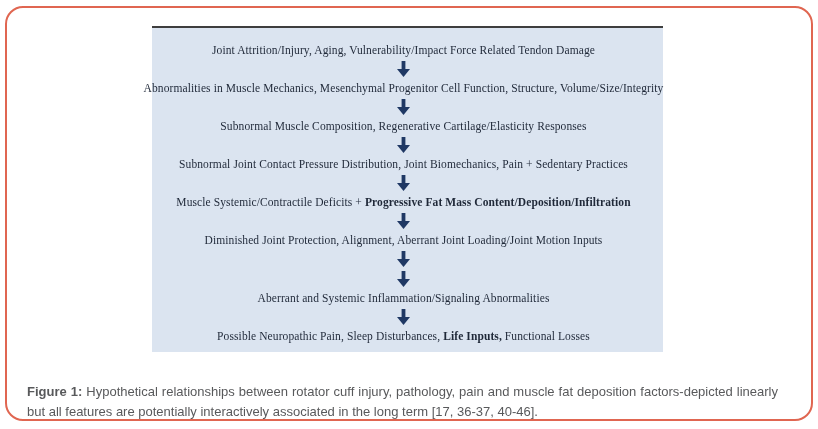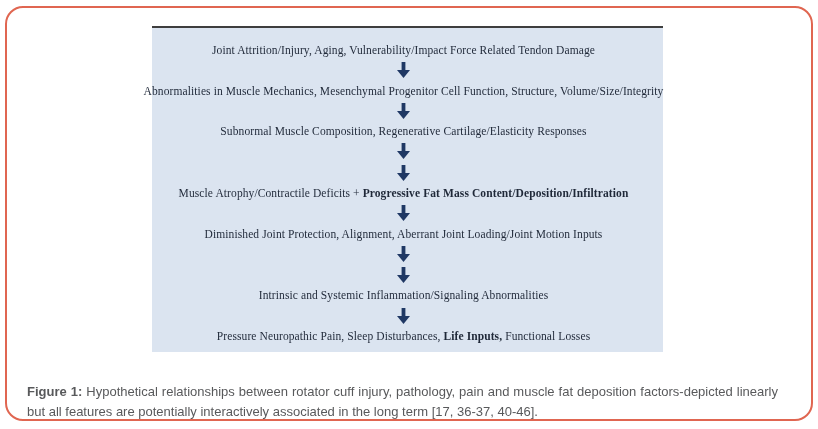--- a/index.html
+++ b/index.html
@@ -75,45 +75,46 @@
   <svg class="arrow" viewBox="0 0 13 16">
       <path d="M4.6 0 L8.4 0 L8.4 8 L13 8 L6.5 16 L0 8 L4.6 8 Z"></path>
     </svg>
 
   <div class="step"><span>Subnormal Muscle Composition, Regenerative Cartilage/Elasticity Responses</span></div>
 
   <svg class="arrow" viewBox="0 0 13 16">
       <path d="M4.6 0 L8.4 0 L8.4 8 L13 8 L6.5 16 L0 8 L4.6 8 Z"></path>
     </svg>
 
+  <div class="step"><span>Subnormal Joint Contact Pressure Distribution, Joint Biomechanics, Pain + Sedentary Practices</span></div>
 
   <svg class="arrow" viewBox="0 0 13 16">
       <path d="M4.6 0 L8.4 0 L8.4 8 L13 8 L6.5 16 L0 8 L4.6 8 Z"></path>
     </svg>
 
-  <div class="step"><span>Muscle Atrophy/Contractile Deficits + </span><span class="b">Progressive Fat Mass Content/Deposition/Infiltration</span></div>
+  <div class="step"><span>Muscle Systemic/Contractile Deficits + </span><span class="b">Progressive Fat Mass Content/Deposition/Infiltration</span></div>
 
   <svg class="arrow" viewBox="0 0 13 16">
       <path d="M4.6 0 L8.4 0 L8.4 8 L13 8 L6.5 16 L0 8 L4.6 8 Z"></path>
     </svg>
 
   <div class="step"><span>Diminished Joint Protection, Alignment, Aberrant Joint Loading/Joint Motion Inputs</span></div>
 
   <svg class="arrow" viewBox="0 0 13 16">
       <path d="M4.6 0 L8.4 0 L8.4 8 L13 8 L6.5 16 L0 8 L4.6 8 Z"></path>
     </svg>
 
 
   <svg class="arrow" viewBox="0 0 13 16">
       <path d="M4.6 0 L8.4 0 L8.4 8 L13 8 L6.5 16 L0 8 L4.6 8 Z"></path>
     </svg>
 
-  <div class="step"><span>Intrinsic and Systemic Inflammation/Signaling Abnormalities</span></div>
+  <div class="step"><span>Aberrant and Systemic Inflammation/Signaling Abnormalities</span></div>
 
   <svg class="arrow" viewBox="0 0 13 16">
       <path d="M4.6 0 L8.4 0 L8.4 8 L13 8 L6.5 16 L0 8 L4.6 8 Z"></path>
     </svg>
 
-  <div class="step"><span>Pressure Neuropathic Pain, Sleep Disturbances, </span><span class="b">Life Inputs,</span><span> Functional Losses</span></div>
+  <div class="step"><span>Possible Neuropathic Pain, Sleep Disturbances, </span><span class="b">Life Inputs,</span><span> Functional Losses</span></div>
 
 </div>
 
 <p class="caption"><span class="cap-label">Figure 1:</span><span class="cap-text">Hypothetical relationships between rotator cuff injury, pathology, pain and muscle fat deposition factors-depicted linearly but all features are potentially interactively associated in the long term [17, 36-37, 40-46].</span></p>
 
 </body></html>

